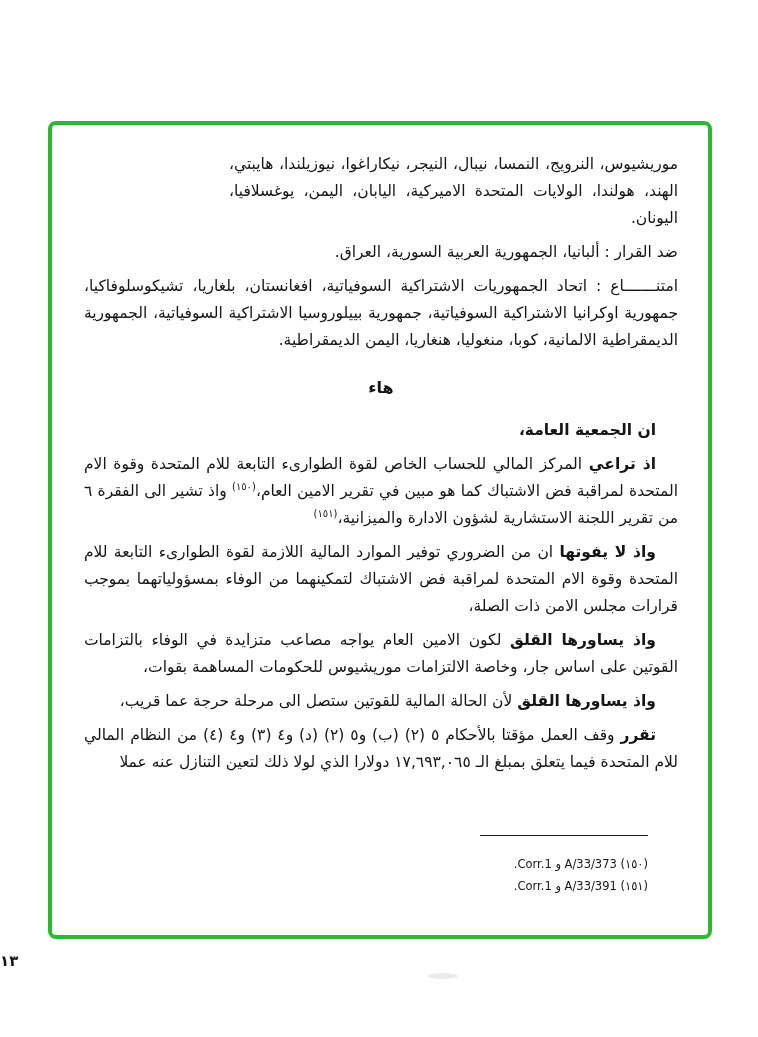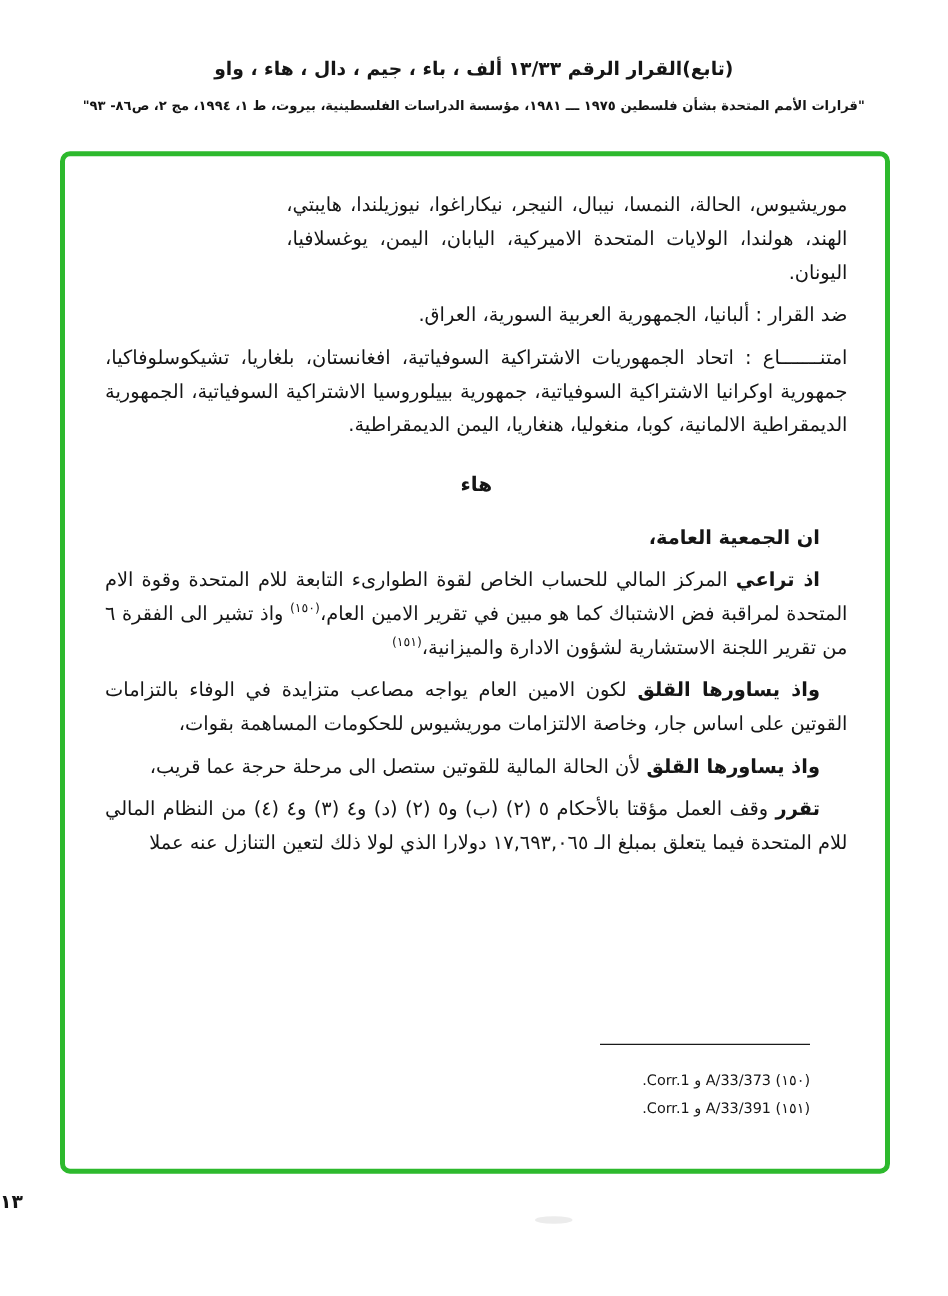--- a/index.html
+++ b/index.html
@@ -64,40 +64,37 @@
 
   
   .smudge { position:absolute; top:973px; left:428px; width:30px; height:6px;
             background:#d9d9d9; opacity:0.5; border-radius:50%; }
 </style>
 </head>
 <body>
 
 <div class="page">
 
-  <div class="header">
-    <div class="header-title">(تابع)القرار الرقم ١٣/٣٣ ألف ، باء ، جيم ، دال ، هاء ، واو</div>
-    <div class="header-source">"قرارات الأمم المتحدة بشأن فلسطين ١٩٧٥ ـــ ١٩٨١، مؤسسة الدراسات الفلسطينية، بيروت، ط ١، ١٩٩٤، مج ٢، ص٨٦- ٩٣"</div>
-  </div>
 
   <div class="green-box">
     <div class="content">
 
-      <div class="in-favour">موريشيوس، الحالة، النمسا، نيبال، النيجر، نيكاراغوا، نيوزيلندا، هايبتي، الهند، هولندا، الولايات المتحدة الاميركية، اليابان، اليمن، يوغسلافيا، اليونان.</div>
+      <div class="in-favour">موريشيوس، النرويج، النمسا، نيبال، النيجر، نيكاراغوا، نيوزيلندا، هايبتي، الهند، هولندا، الولايات المتحدة الاميركية، اليابان، اليمن، يوغسلافيا، اليونان.</div>
 
       <div class="against-row"><span class="vote-label">ضد القرار :</span> <span>ألبانيا، الجمهورية العربية السورية، العراق.</span></div>
 
       <div class="abstain-row"><span class="vote-label">امتنـــــــاع :</span> <span>اتحاد الجمهوريات الاشتراكية السوفياتية، افغانستان، بلغاريا، تشيكوسلوفاكيا، جمهورية اوكرانيا الاشتراكية السوفياتية، جمهورية بييلوروسيا الاشتراكية السوفياتية، الجمهورية الديمقراطية الالمانية، كوبا، منغوليا، هنغاريا، اليمن الديمقراطية.</span></div>
 
       <div class="section-heading">هاء</div>
 
       <div class="opening">ان الجمعية العامة،</div>
 
       <div class="para"><span class="lead">اذ تراعي</span> <span>المركز المالي للحساب الخاص لقوة الطوارىء التابعة للام المتحدة وقوة الام المتحدة لمراقبة فض الاشتباك كما هو مبين في تقرير الامين العام،</span><sup class="fn-ref">(١٥٠)</sup> <span>واذ تشير الى الفقرة ٦ من تقرير اللجنة الاستشارية لشؤون الادارة والميزانية،</span><sup class="fn-ref">(١٥١)</sup></div>
 
+      <div class="para"><span class="lead">واذ لا يفوتها</span> <span>ان من الضروري توفير الموارد المالية اللازمة لقوة الطوارىء التابعة للام المتحدة وقوة الام المتحدة لمراقبة فض الاشتباك لتمكينهما من الوفاء بمسؤولياتهما بموجب قرارات مجلس الامن ذات الصلة،</span></div>
 
       <div class="para"><span class="lead">واذ يساورها القلق</span> <span>لكون الامين العام يواجه مصاعب متزايدة في الوفاء بالتزامات القوتين على اساس جار، وخاصة الالتزامات موريشيوس للحكومات المساهمة بقوات،</span></div>
 
       <div class="para"><span class="lead">واذ يساورها القلق</span> <span>لأن الحالة المالية للقوتين ستصل الى مرحلة حرجة عما قريب،</span></div>
 
       <div class="para"><span class="lead">تقرر</span> <span>وقف العمل مؤقتا بالأحكام ٥ (٢) (ب) و٥ (٢) (د) و٤ (٣) و٤ (٤) من النظام المالي للام المتحدة فيما يتعلق بمبلغ الـ ١٧,٦٩٣,٠٦٥ دولارا الذي لولا ذلك لتعين التنازل عنه عملا</span></div>
 
     </div>
 
     <div class="footnotes">

